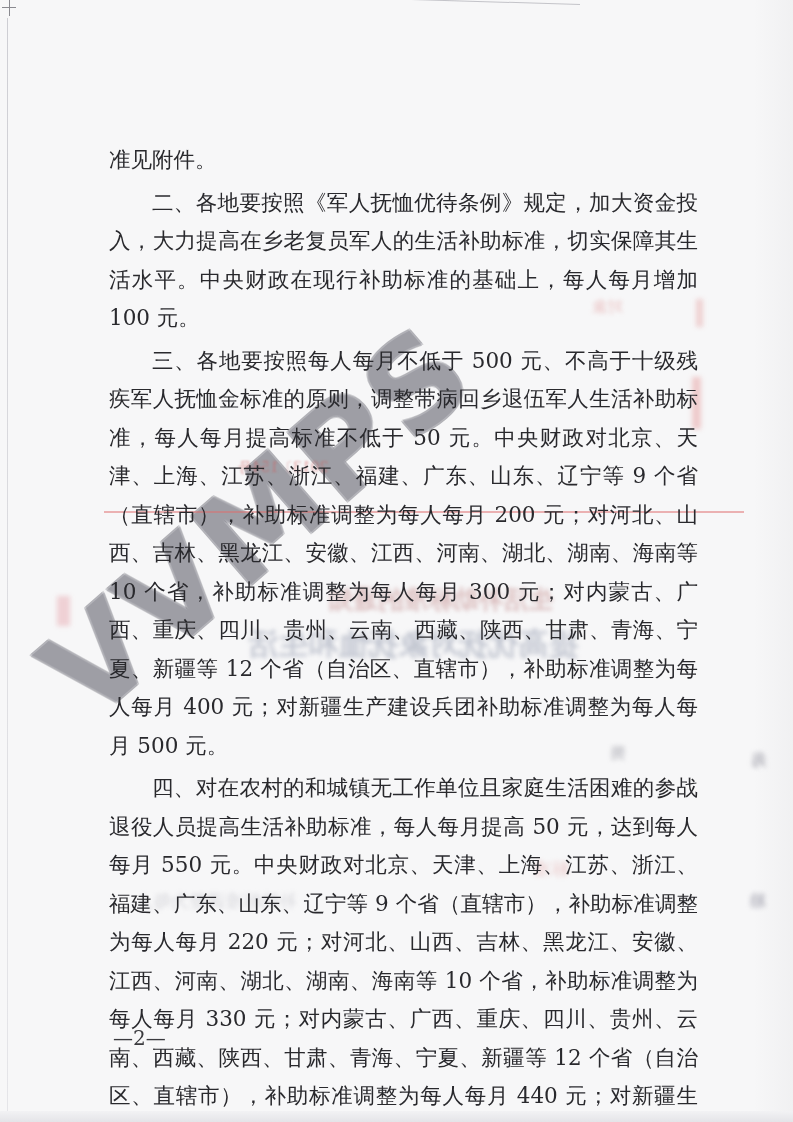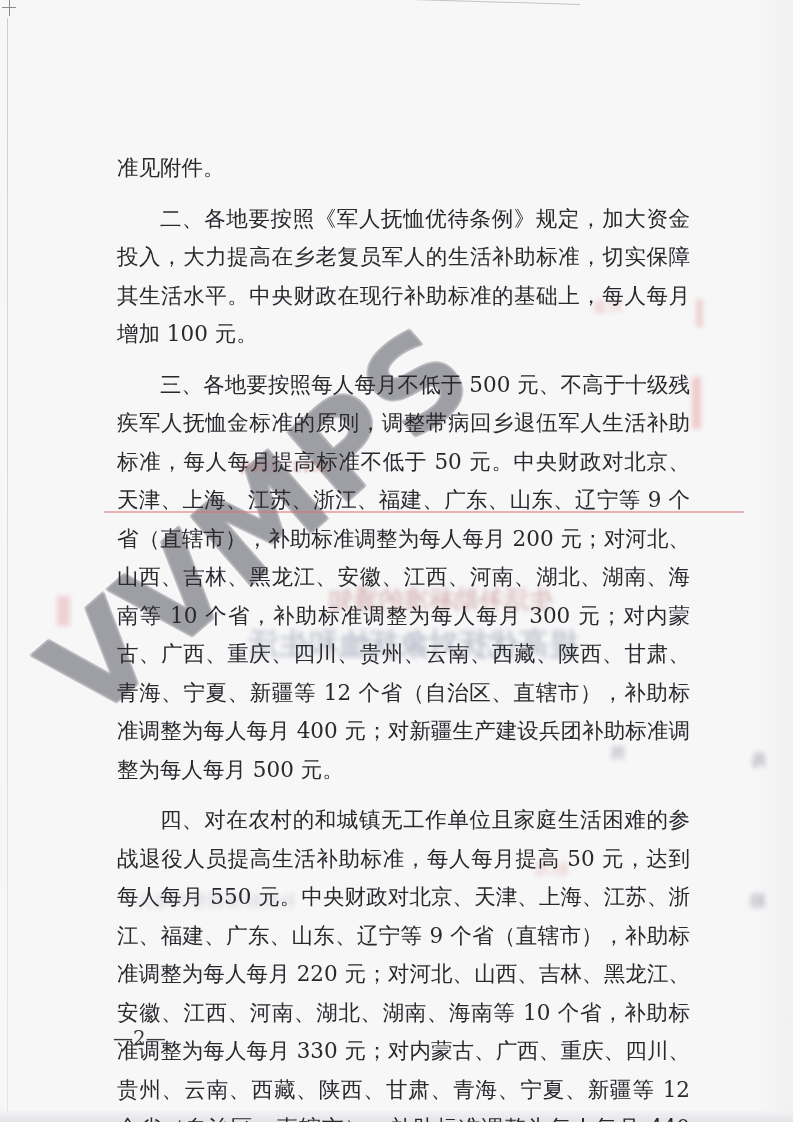--- a/index.html
+++ b/index.html
@@ -70,21 +70,21 @@
   .smudge{position:absolute;filter:blur(2.5px);pointer-events:none;}
   .smudge.s1{left:692px;top:377px;width:9px;height:52px;background:rgba(220,110,110,.32);}
   .smudge.s2{left:696px;top:299px;width:7px;height:28px;background:rgba(220,110,110,.28);}
   .smudge.s3{left:57px;top:596px;width:13px;height:30px;background:rgba(222,120,130,.30);}
   
   .doc-body{
     position:absolute;left:105px;top:137px;width:597px;
     font-size:21.5px;line-height:38.5px;color:#29292d;
     text-align:justify;
   }
-  .doc-body p{margin:12px;padding:0;}
+  .doc-body p{margin:4px;padding:0;}
   .doc-body p.indent{text-indent:43px;}
   .pagenum{
     position:absolute;left:113px;top:1026px;
     font-size:20px;color:#3a3a3e;letter-spacing:0;
   }
 </style>
 </head>
 <body>
 
 <div class="scan">

